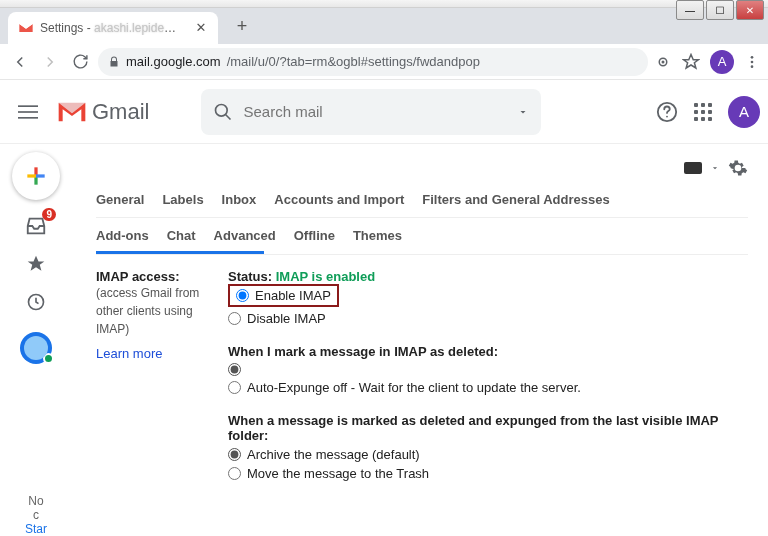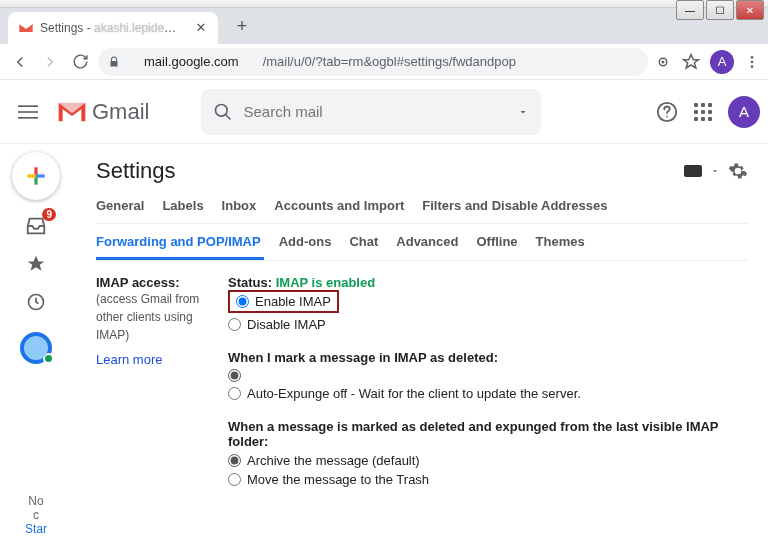--- a/index.html
+++ b/index.html
@@ -17,21 +17,21 @@
 .tab .favicon { width:16px; height:16px; }
 .tab .tab-title { white-space:nowrap; overflow:hidden; text-overflow:ellipsis; flex:1; }
 .tab .blurred { color:#c5c5c5; text-shadow:0 0 2px #ccc; }
 .tab-close { width:14px; height:14px; color:#555; font-size:13px; text-align:center; line-height:13px; }
 .newtab { width:28px; height:28px; border-radius:50%; margin:0 6px 4px 10px; display:flex; align-items:center; justify-content:center; color:#555; font-size:18px; }
 
 
 .addr-bar { height:36px; background:#fff; display:flex; align-items:center; gap:6px; padding:0 8px; border-bottom:1px solid #e6e6e6; }
 .nav-btn { width:24px; height:24px; display:flex; align-items:center; justify-content:center; color:#555; border-radius:50%; }
 .nav-btn.disabled { color:#bfbfbf; }
-.url-pill { flex:1; background:#f1f3f4; border-radius:14px; height:28px; display:flex; align-items:center; padding:0 10px; gap:24px; color:#5f6368; font-size:13px; }
+.url-pill { flex:1; background:#f1f3f4; border-radius:14px; height:28px; display:flex; align-items:center; padding:0 10px; gap:6px; color:#5f6368; font-size:13px; }
 .url-pill .lock { color:#5f6368; }
 .url-pill .domain { color:#202124; }
 .addr-right { display:flex; align-items:center; gap:10px; color:#5f6368; }
 .avatar-circle { width:24px; height:24px; border-radius:50%; background:#673ab7; color:#fff; display:flex; align-items:center; justify-content:center; font-size:13px; }
 
 
 .gmail-header { height:64px; display:flex; align-items:center; padding:0 8px; gap:8px; border-bottom:1px solid #eee; }
 .menu-icon { width:40px; height:40px; display:flex; align-items:center; justify-content:center; color:#5f6368; }
 .gmail-logo { display:flex; align-items:center; gap:4px; }
 .gmail-logo svg { width:32px; height:24px; }
@@ -228,44 +228,42 @@
       </div>
     <div class="rail-bottom">
       <div class="no">No</div>
       <div class="no">c</div>
       <div class="start">Star</div>
     </div>
   </div>
 
   <div class="main">
     <div class="page-title-row">
-      <h1 class="page-title">Settings</h1>
       <div class="title-actions">
         <span class="input-badge"></span>
         <svg width="10" height="10" viewBox="0 0 24 24" fill="#5f6368">
             <path d="M7 10l5 5 5-5z"></path>
           </svg>
         <svg width="20" height="20" viewBox="0 0 24 24" fill="#5f6368">
             <path d="M12 8a4 4 0 100 8 4 4 0 000-8zm9 4a7 7 0 01-.1 1.2l2.1 1.6-2 3.4-2.5-1a7 7 0 01-2 1.2l-.4 2.6h-4l-.4-2.6a7 7 0 01-2-1.2l-2.5 1-2-3.4 2.1-1.6A7 7 0 013 12a7 7 0 01.1-1.2L1 9.2l2-3.4 2.5 1a7 7 0 012-1.2L7.9 3h4l.4 2.6a7 7 0 012 1.2l2.5-1 2 3.4-2.1 1.6c.1.4.1.8.1 1.2z"></path>
           </svg>
       </div>
     </div>
 
     <div class="tabs">
       <div class="tabrow">
         <span class="tab-link">General</span>
         <span class="tab-link">Labels</span>
         <span class="tab-link">Inbox</span>
         <span class="tab-link">Accounts and Import</span>
-        <span class="tab-link">Filters and Disable Addresses</span>
+        <span class="tab-link">Filters and General Addresses</span>
       </div>
     </div>
     <div class="tabs2-wrap">
       <div class="tabs2">
-        <span class="tab-link active">Forwarding and POP/IMAP</span>
         <span class="tab-link">Add-ons</span>
         <span class="tab-link">Chat</span>
         <span class="tab-link">Advanced</span>
         <span class="tab-link">Offline</span>
         <span class="tab-link">Themes</span>
       </div>
       <div class="tab-underline"></div>
     </div>
 
     <div class="settings-body">

